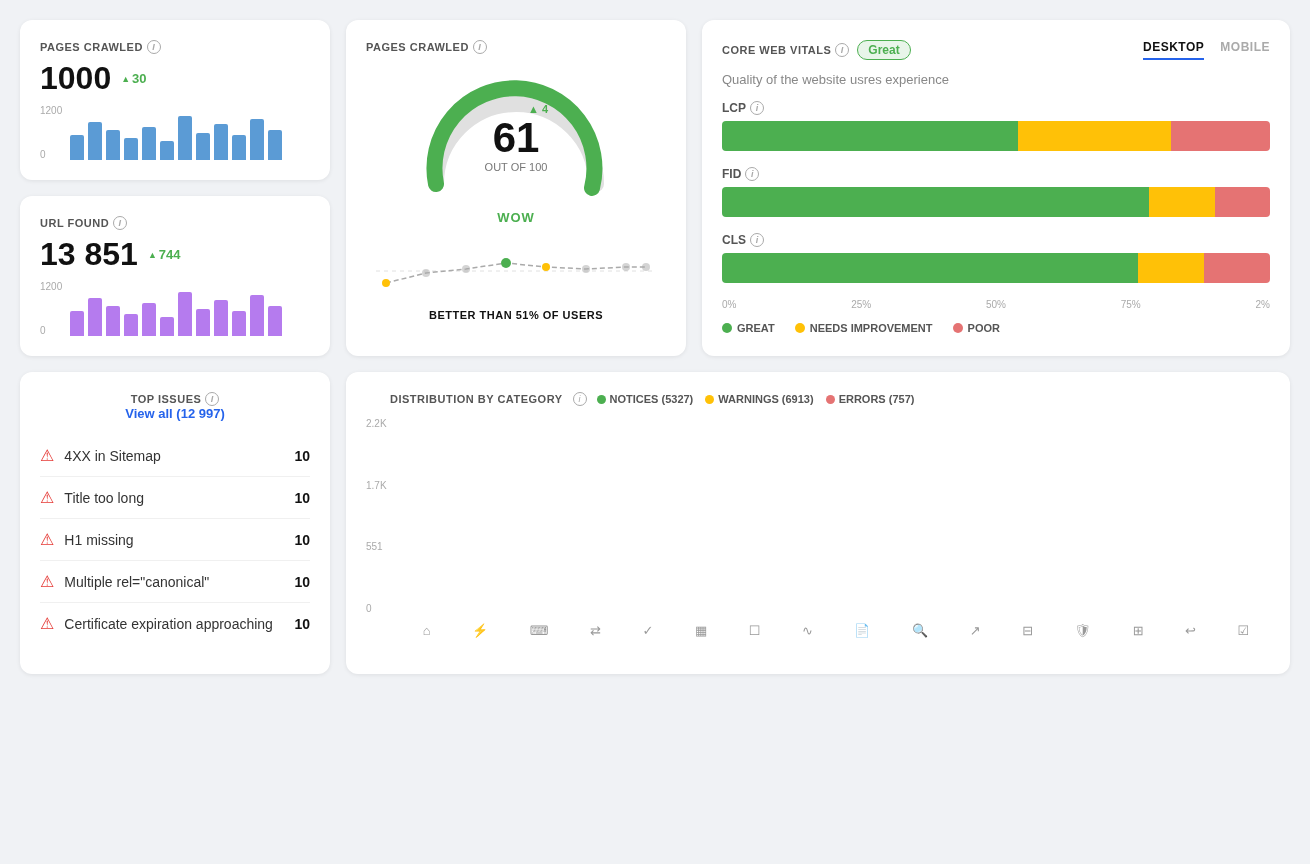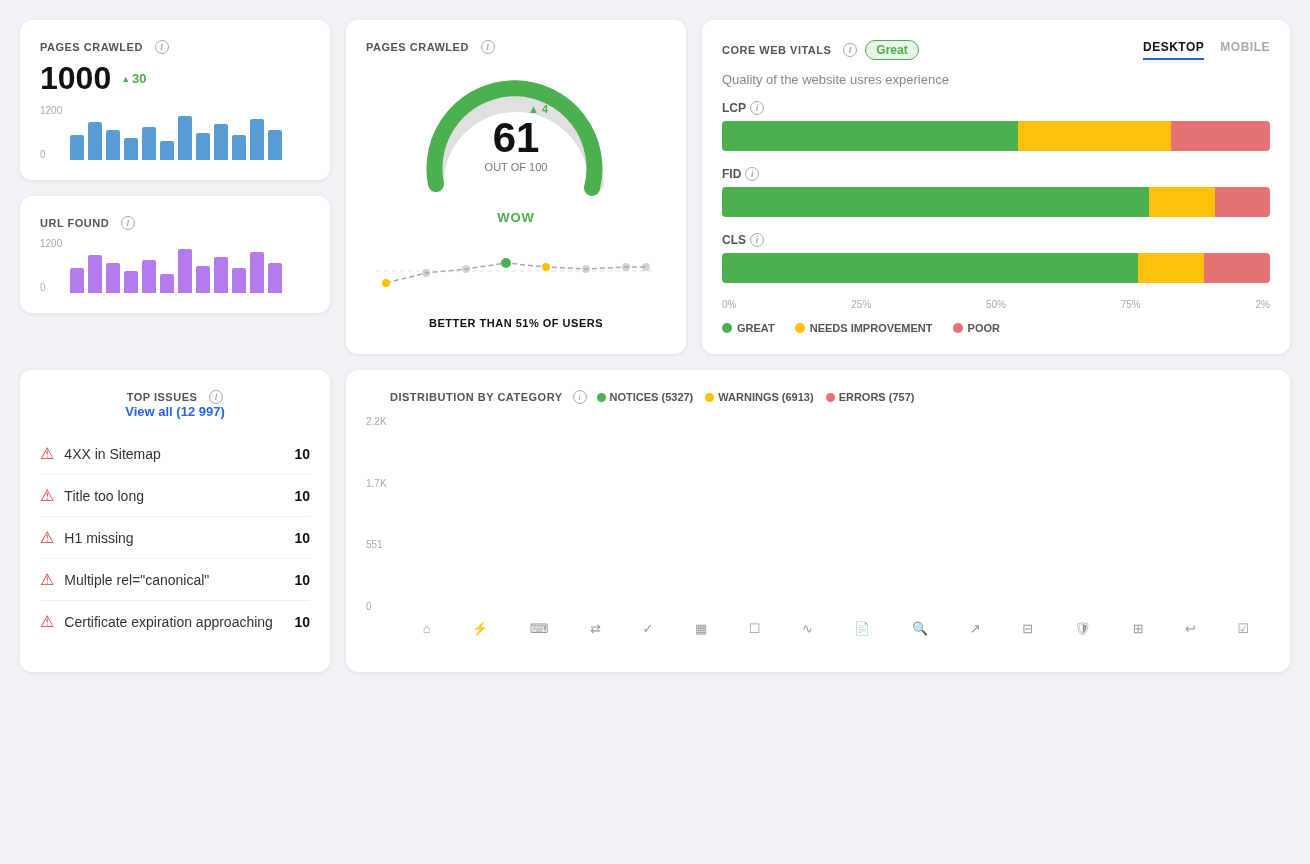--- a/index.html
+++ b/index.html
@@ -23,21 +23,21 @@
       box-shadow: 0 1px 4px rgba(0,0,0,0.08);
     }
     .card-label {
       font-size: 11px;
       font-weight: 700;
       color: #555;
       letter-spacing: 0.5px;
       text-transform: uppercase;
       display: flex;
       align-items: center;
-      gap: 12px;
+      gap: 4px;
     }
     .info-icon {
       display: inline-flex;
       align-items: center;
       justify-content: center;
       width: 14px;
       height: 14px;
       border-radius: 50%;
       border: 1.5px solid #aaa;
       font-size: 9px;
@@ -136,21 +136,21 @@
     }
     .gauge-line-chart {
       width: 100%;
       margin-top: 16px;
     }
     .gauge-footer {
       font-size: 11px;
       color: #888;
       letter-spacing: 0.5px;
       text-transform: uppercase;
-      margin-top: 12px;
+      margin-top: 4px;
       font-weight: 600;
     }
     .gauge-footer span { color: #111; font-weight: 800; }
 
     
     .cwv-header {
       display: flex;
       align-items: center;
       justify-content: space-between;
     }
@@ -403,20 +403,24 @@
             <div class="bar" style="height: 75%; background: rgb(91, 155, 213); width: 14px; border-radius: 2px 2px 0px 0px;"></div>
             <div class="bar" style="height: 55%; background: rgb(91, 155, 213); width: 14px; border-radius: 2px 2px 0px 0px;"></div>
           </div>
       </div>
     </div>
 
     <div class="card">
       <div class="card-label">
         <span>URL FOUND</span>
         <span class="info-icon">i</span>
+      </div>
+      <div class="big-number">
+        <span>13 851</span>
+        <span class="delta-up">744</span>
       </div>
       <div style="display:flex; align-items:flex-end; gap:4px; margin-top:8px;">
         <div class="mini-chart-axis">
           <span>1200</span>
           <span>0</span>
         </div>
         <div id="chart2-inner" style="display: flex; align-items: flex-end; gap: 4px; flex: 1 1 0%; height: 55px;">
             <div class="bar" style="height: 45%; background: rgb(181, 123, 238); width: 14px; border-radius: 2px 2px 0px 0px;"></div>
             <div class="bar" style="height: 70%; background: rgb(181, 123, 238); width: 14px; border-radius: 2px 2px 0px 0px;"></div>
             <div class="bar" style="height: 55%; background: rgb(181, 123, 238); width: 14px; border-radius: 2px 2px 0px 0px;"></div>

